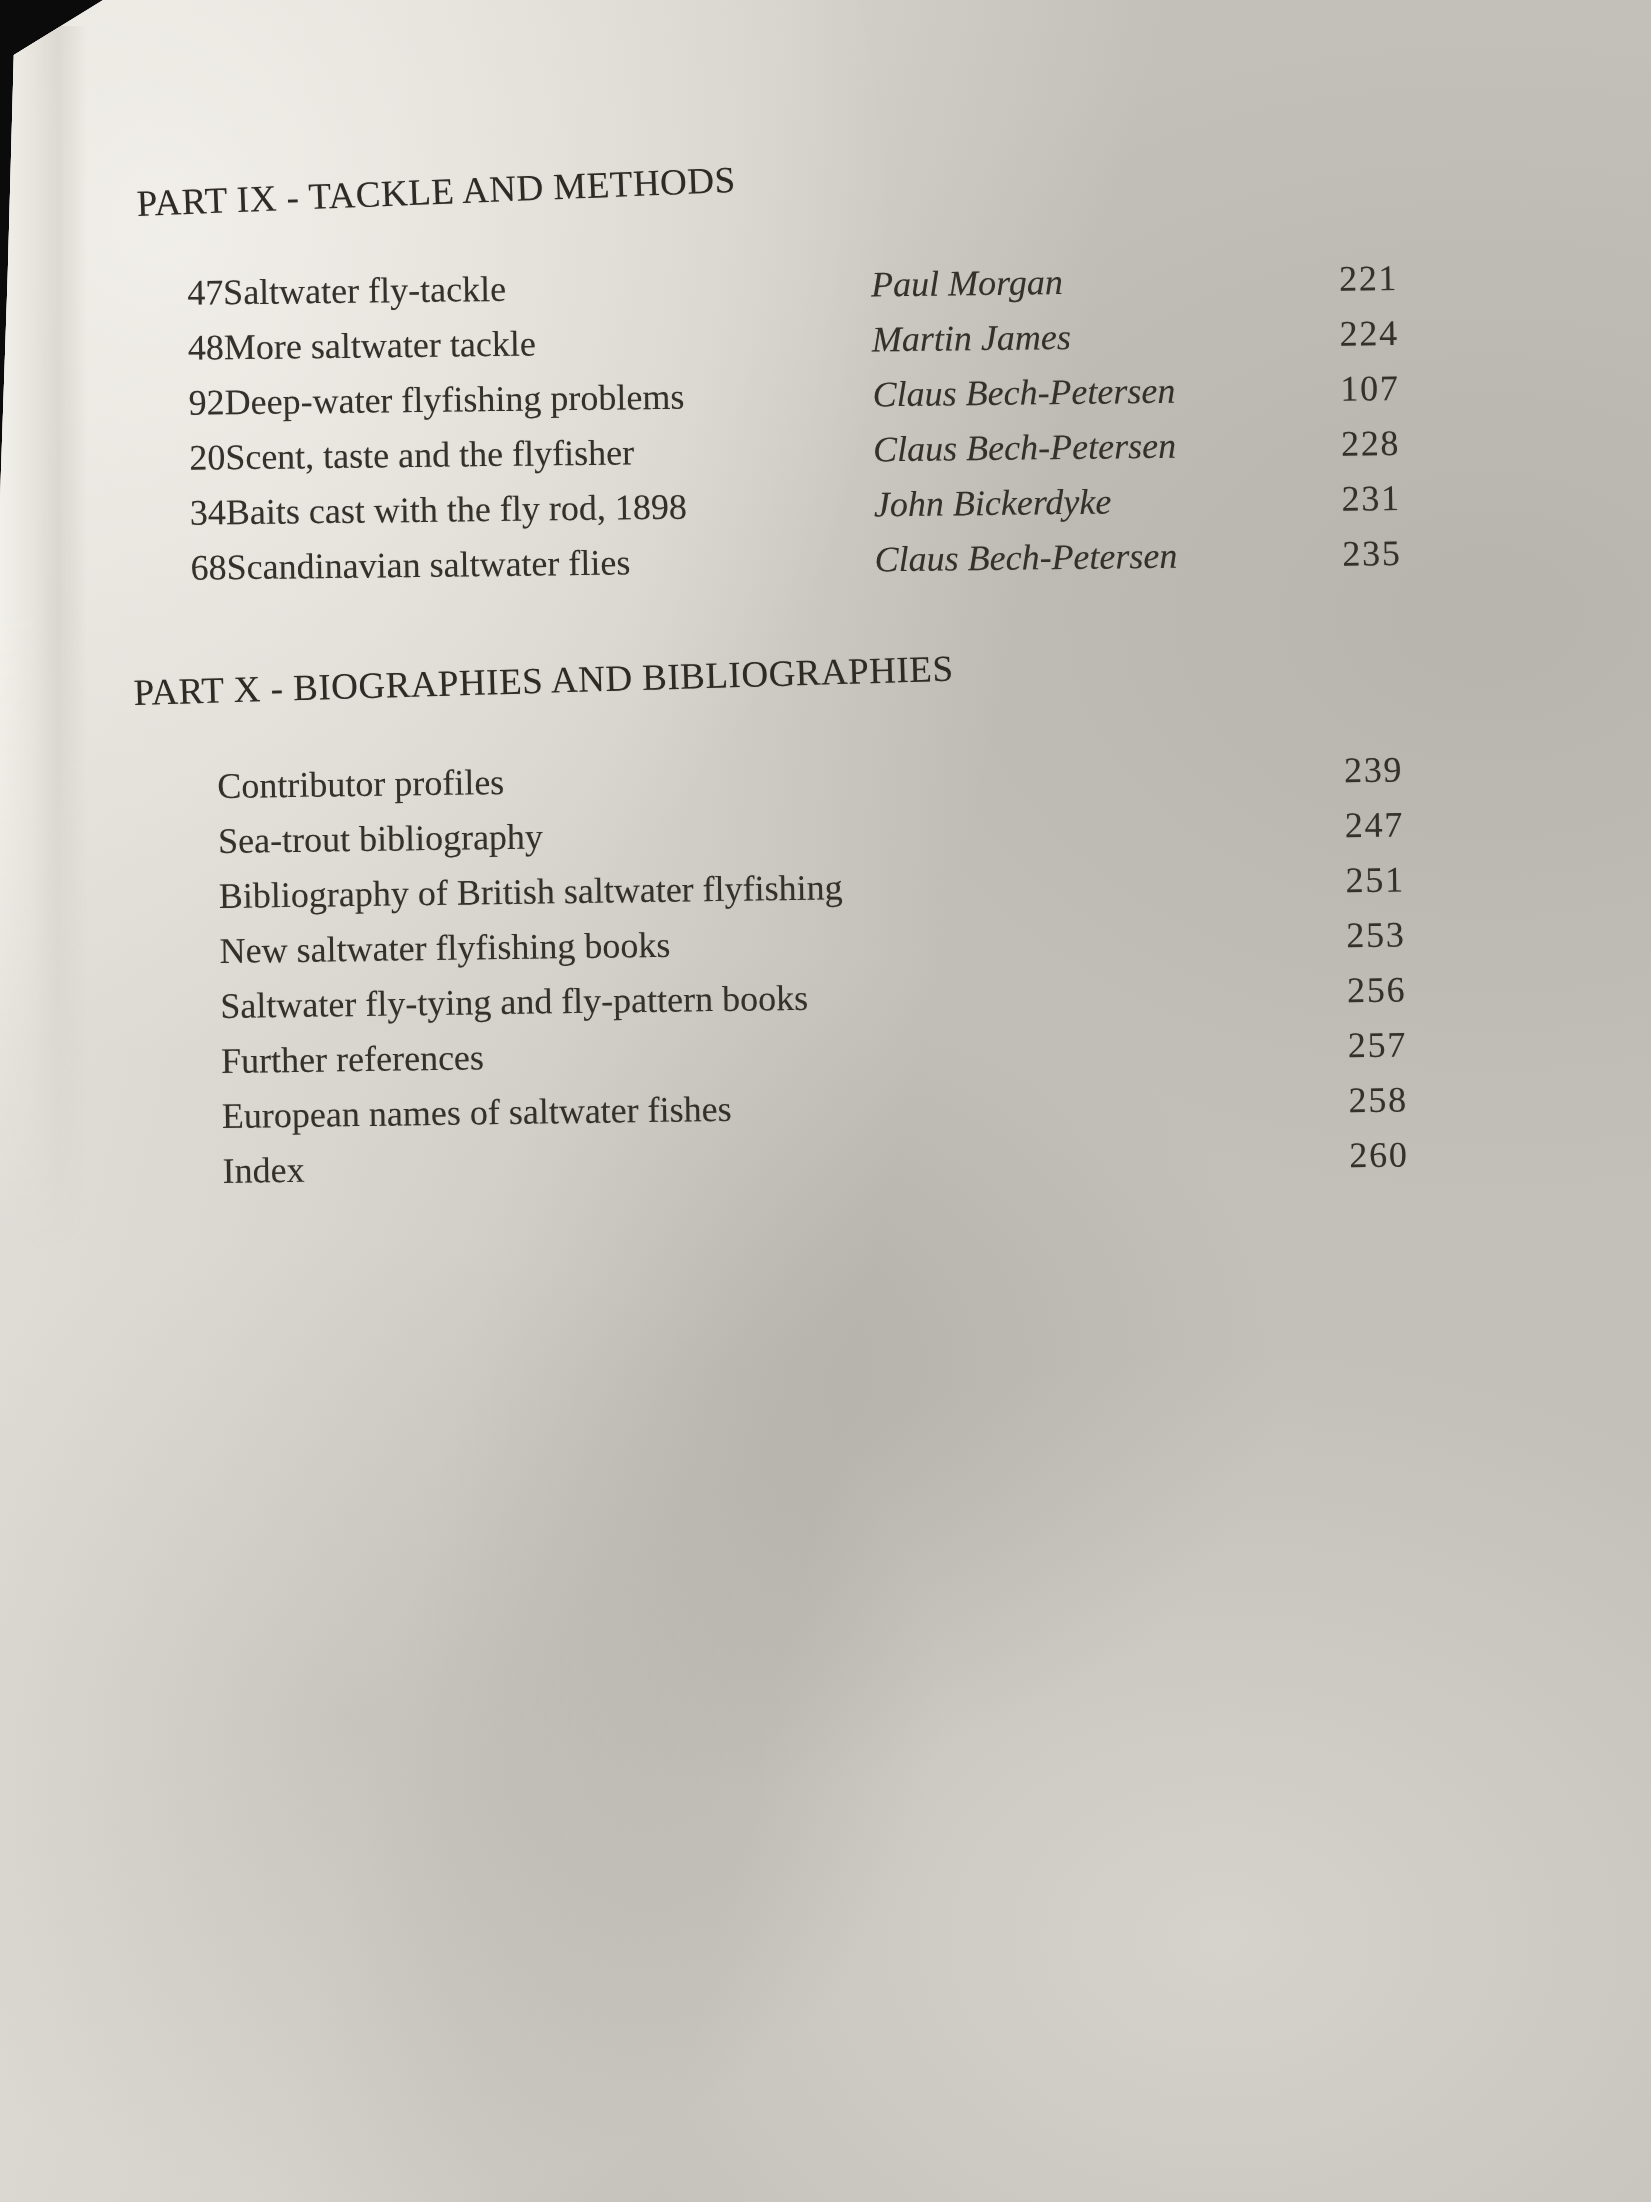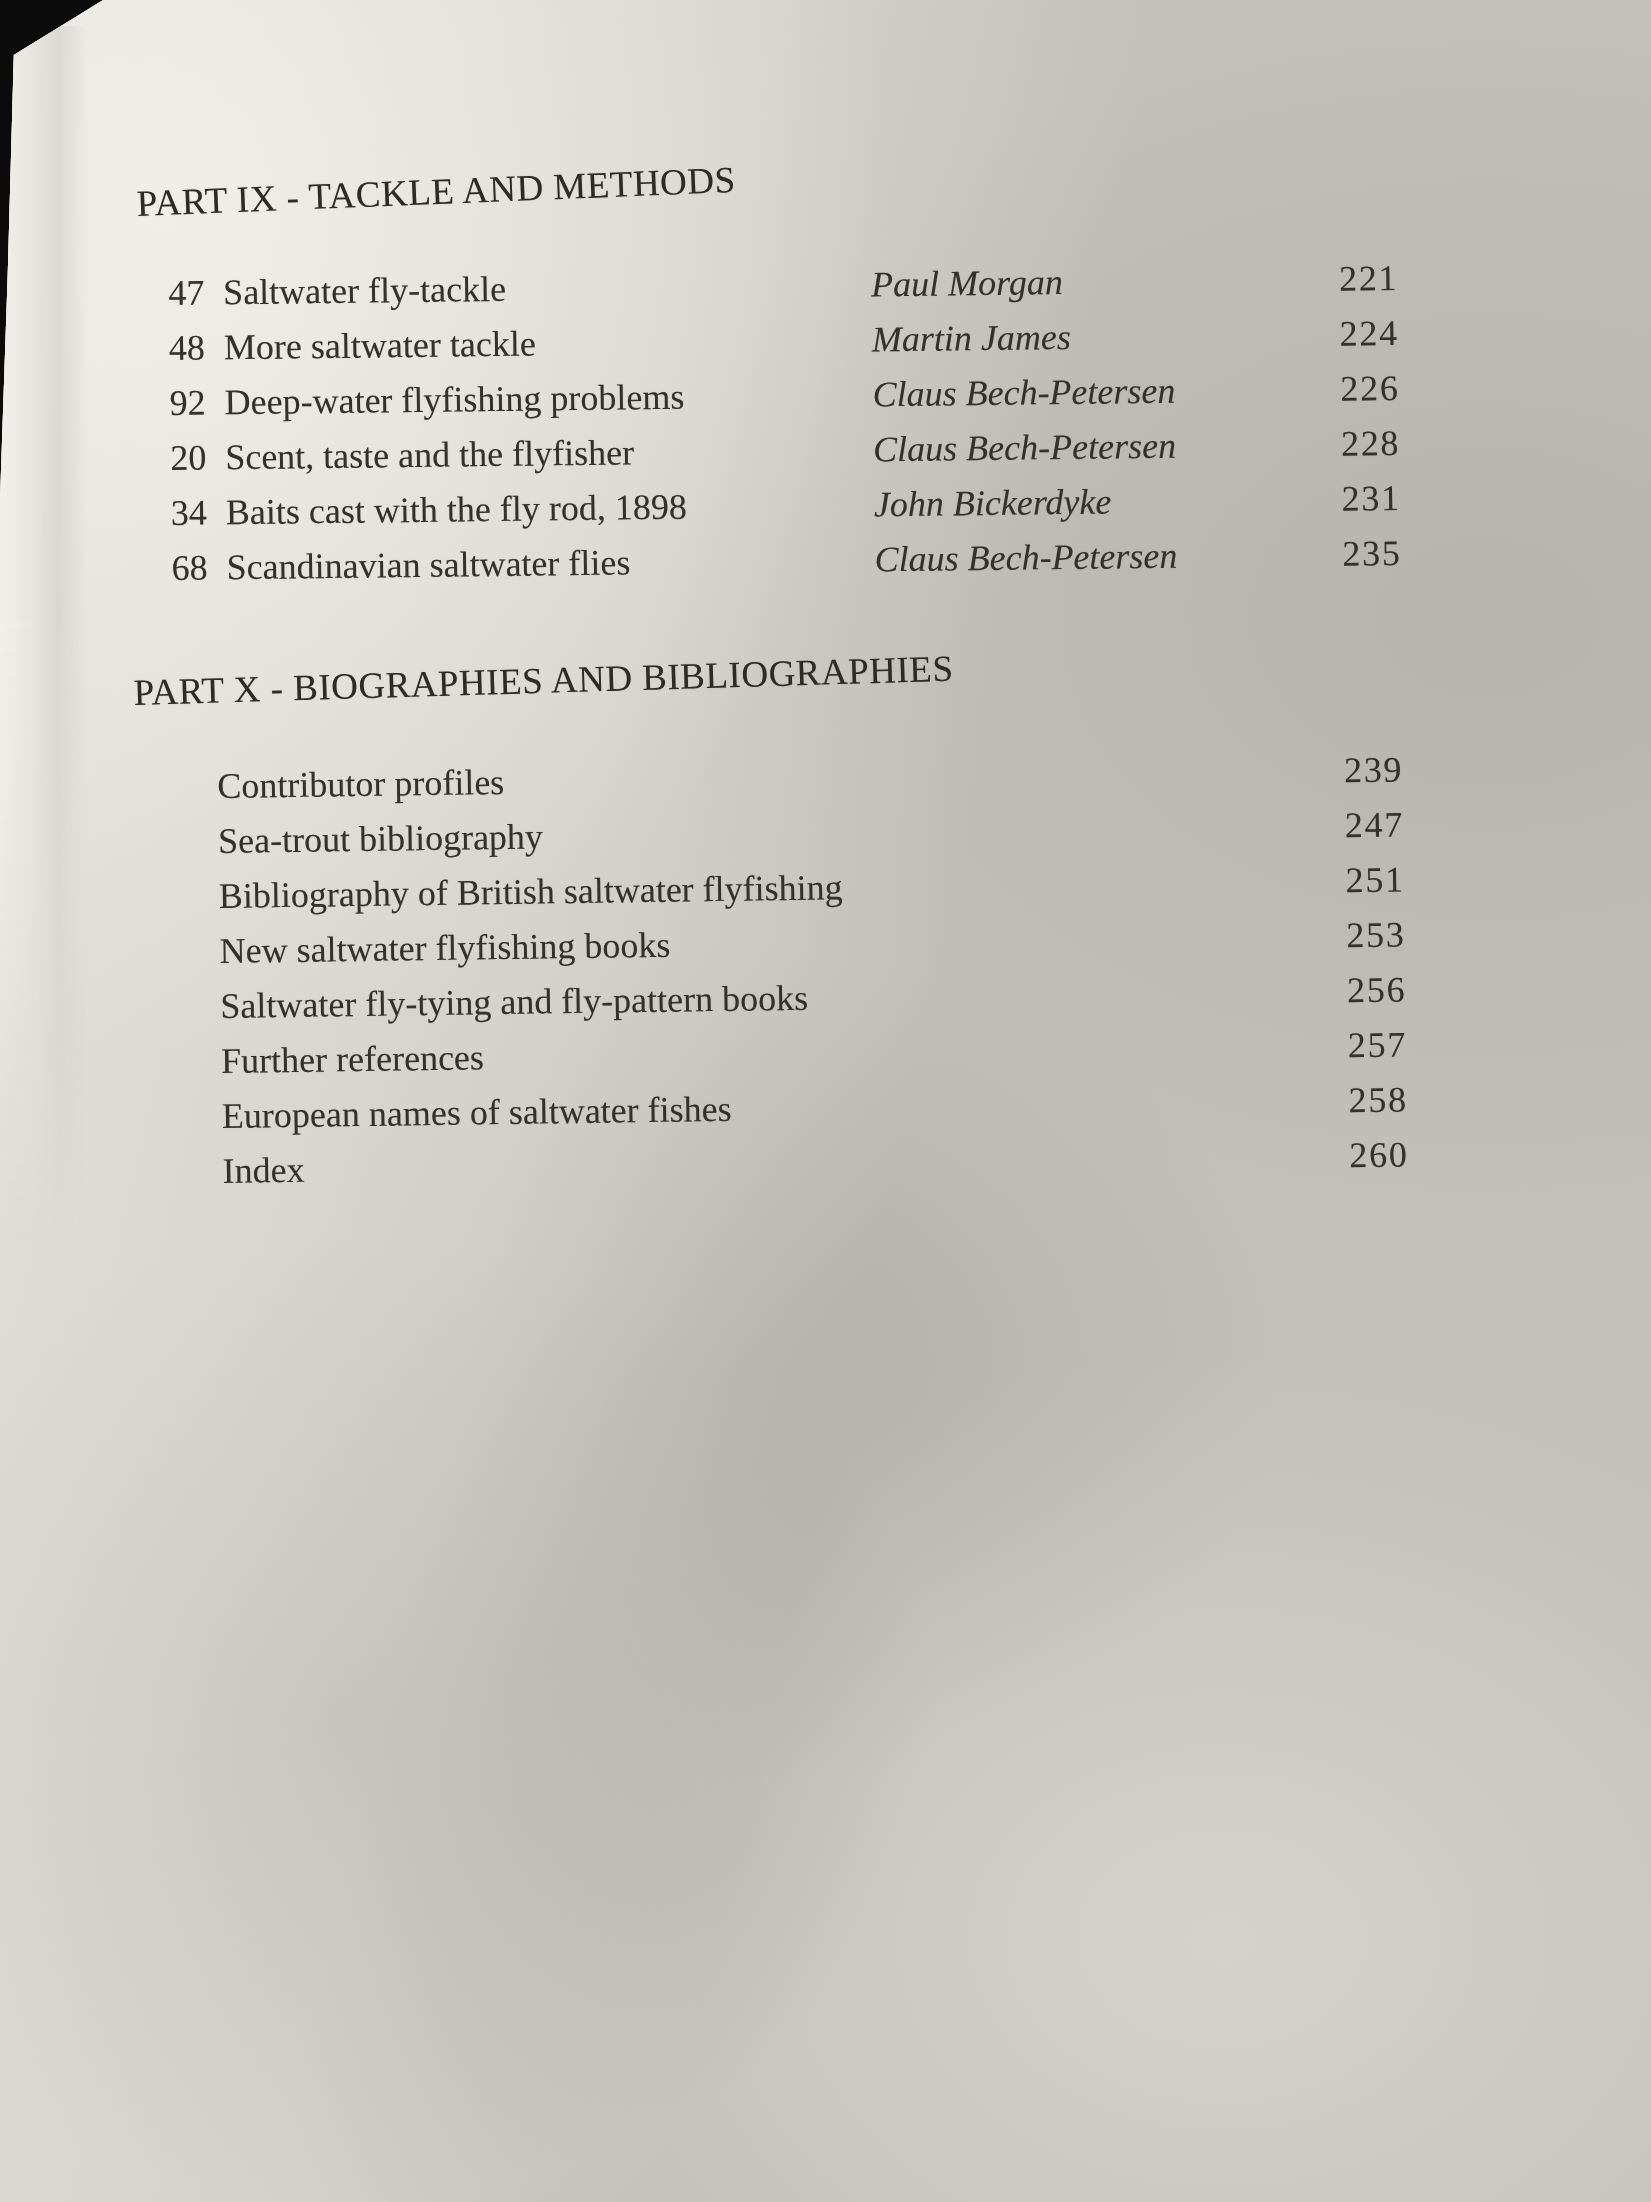--- a/index.html
+++ b/index.html
@@ -46,21 +46,21 @@
     position:absolute;
     color:#34312c;
     font-size:36px;line-height:1.1;
     text-shadow:0 0 0.9px rgba(52,49,44,0.3);
   }
   .block-ix{left:168px;top:274px;width:1230px;transform:rotate(-0.7deg);transform-origin:left top;}
   .block-x{left:217px;top:767px;width:1186px;transform:rotate(-0.8deg);transform-origin:left top;}
   .row{display:flex;align-items:flex-start;}
   .block-ix .row{height:55px;}
   .block-x .row{height:55px;}
-  .num{width:55px;flex:none;}
+  .num{width:55px;flex:none;text-align:right;}
   .block-ix .title{width:648px;flex:none;}
   .block-x .title{flex:1;}
   .author{flex:1;font-style:italic;}
   .pageno{flex:none;text-align:right;letter-spacing:1.7px;}
   .block-ix .pageno{width:99px;}
   .block-x .pageno{width:103px;}
 </style>
 </head>
 <body>
 
@@ -80,21 +80,21 @@
       <div class="row">
         <span class="num">48</span>
         <span class="title">More saltwater tackle</span>
         <span class="author">Martin James</span>
         <span class="pageno">224</span>
       </div>
       <div class="row">
         <span class="num">92</span>
         <span class="title">Deep-water flyfishing problems</span>
         <span class="author">Claus Bech-Petersen</span>
-        <span class="pageno">226</span>
+        <span class="pageno">107</span>
       </div>
       <div class="row">
         <span class="num">20</span>
         <span class="title">Scent, taste and the flyfisher</span>
         <span class="author">Claus Bech-Petersen</span>
         <span class="pageno">228</span>
       </div>
       <div class="row">
         <span class="num">34</span>
         <span class="title">Baits cast with the fly rod, 1898</span>

